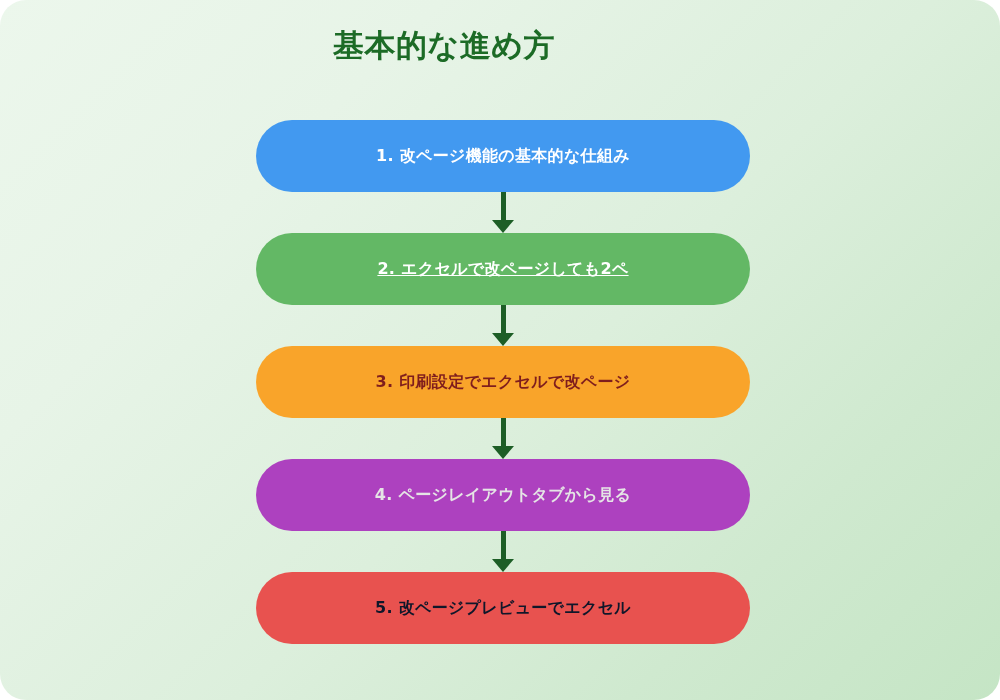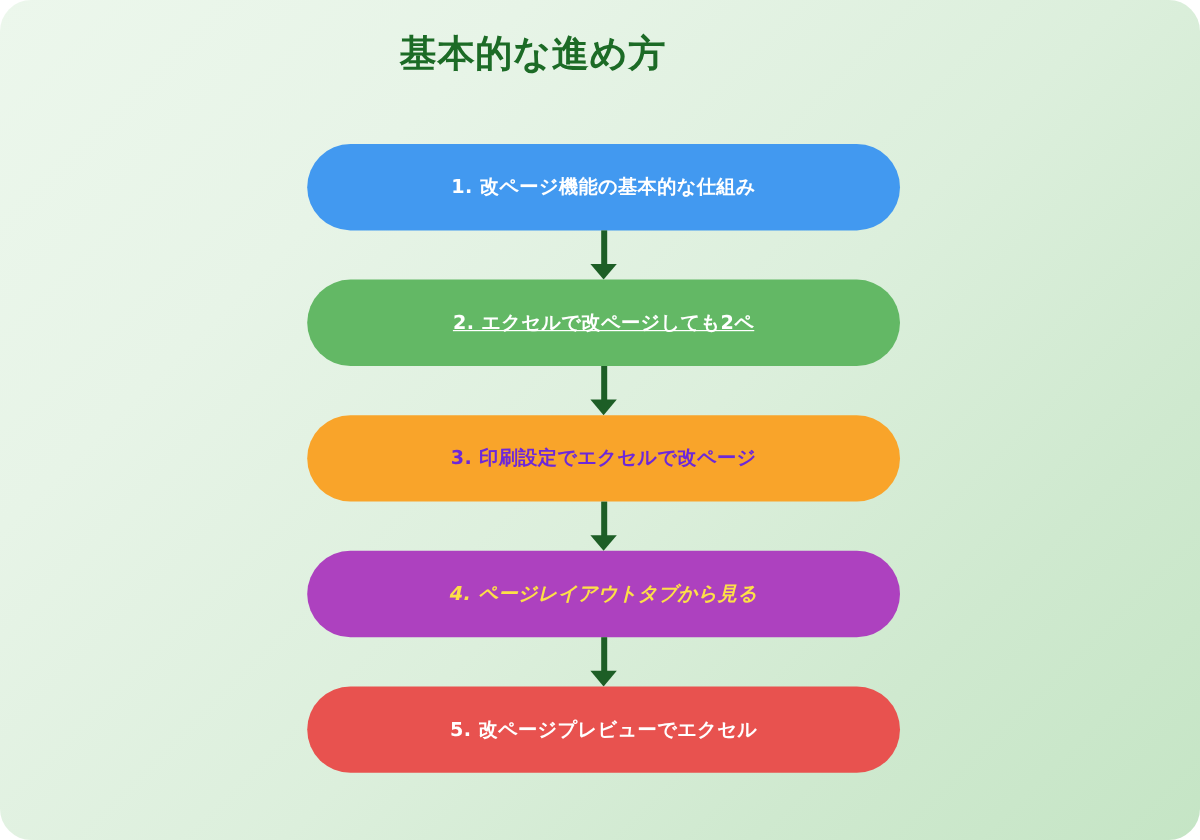--- a/index.html
+++ b/index.html
@@ -117,41 +117,41 @@
         <span class="node-label">2. エクセルで改ページしても2ペ</span>
       </div>
     </div>
 
     <div class="connector">
       <div class="stem" style="background: rgb(29, 94, 38);"></div>
       <div class="head" style="border-top-color: rgb(29, 94, 38);"></div>
     </div>
 
     <div class="node-wrap">
-      <div class="node" style="background: rgb(249, 164, 42); color: #6d28d9; align-items: center;">
+      <div class="node" style="background: rgb(249, 164, 42); color: #7f1d1d; align-items: center;">
         <span class="node-label">3. 印刷設定でエクセルで改ページ</span>
       </div>
     </div>
 
     <div class="connector">
       <div class="stem" style="background: rgb(29, 94, 38);"></div>
       <div class="head" style="border-top-color: rgb(29, 94, 38);"></div>
     </div>
 
     <div class="node-wrap">
-      <div class="node" style="background: rgb(173, 65, 191); color: #fde047; font-style: italic;">
+      <div class="node" style="background: rgb(173, 65, 191); color: #e5e5e5;">
         <span class="node-label">4. ページレイアウトタブから見る</span>
       </div>
     </div>
 
     <div class="connector">
       <div class="stem" style="background: rgb(29, 94, 38);"></div>
       <div class="head" style="border-top-color: rgb(29, 94, 38);"></div>
     </div>
 
     <div class="node-wrap">
-      <div class="node" style="background: rgb(232, 82, 79); color: #ffffff;">
+      <div class="node" style="background: rgb(232, 82, 79); color: #0f172a;">
         <span class="node-label">5. 改ページプレビューでエクセル</span>
       </div>
     </div>
 
   </div>
 </div>
 
 </body></html>

